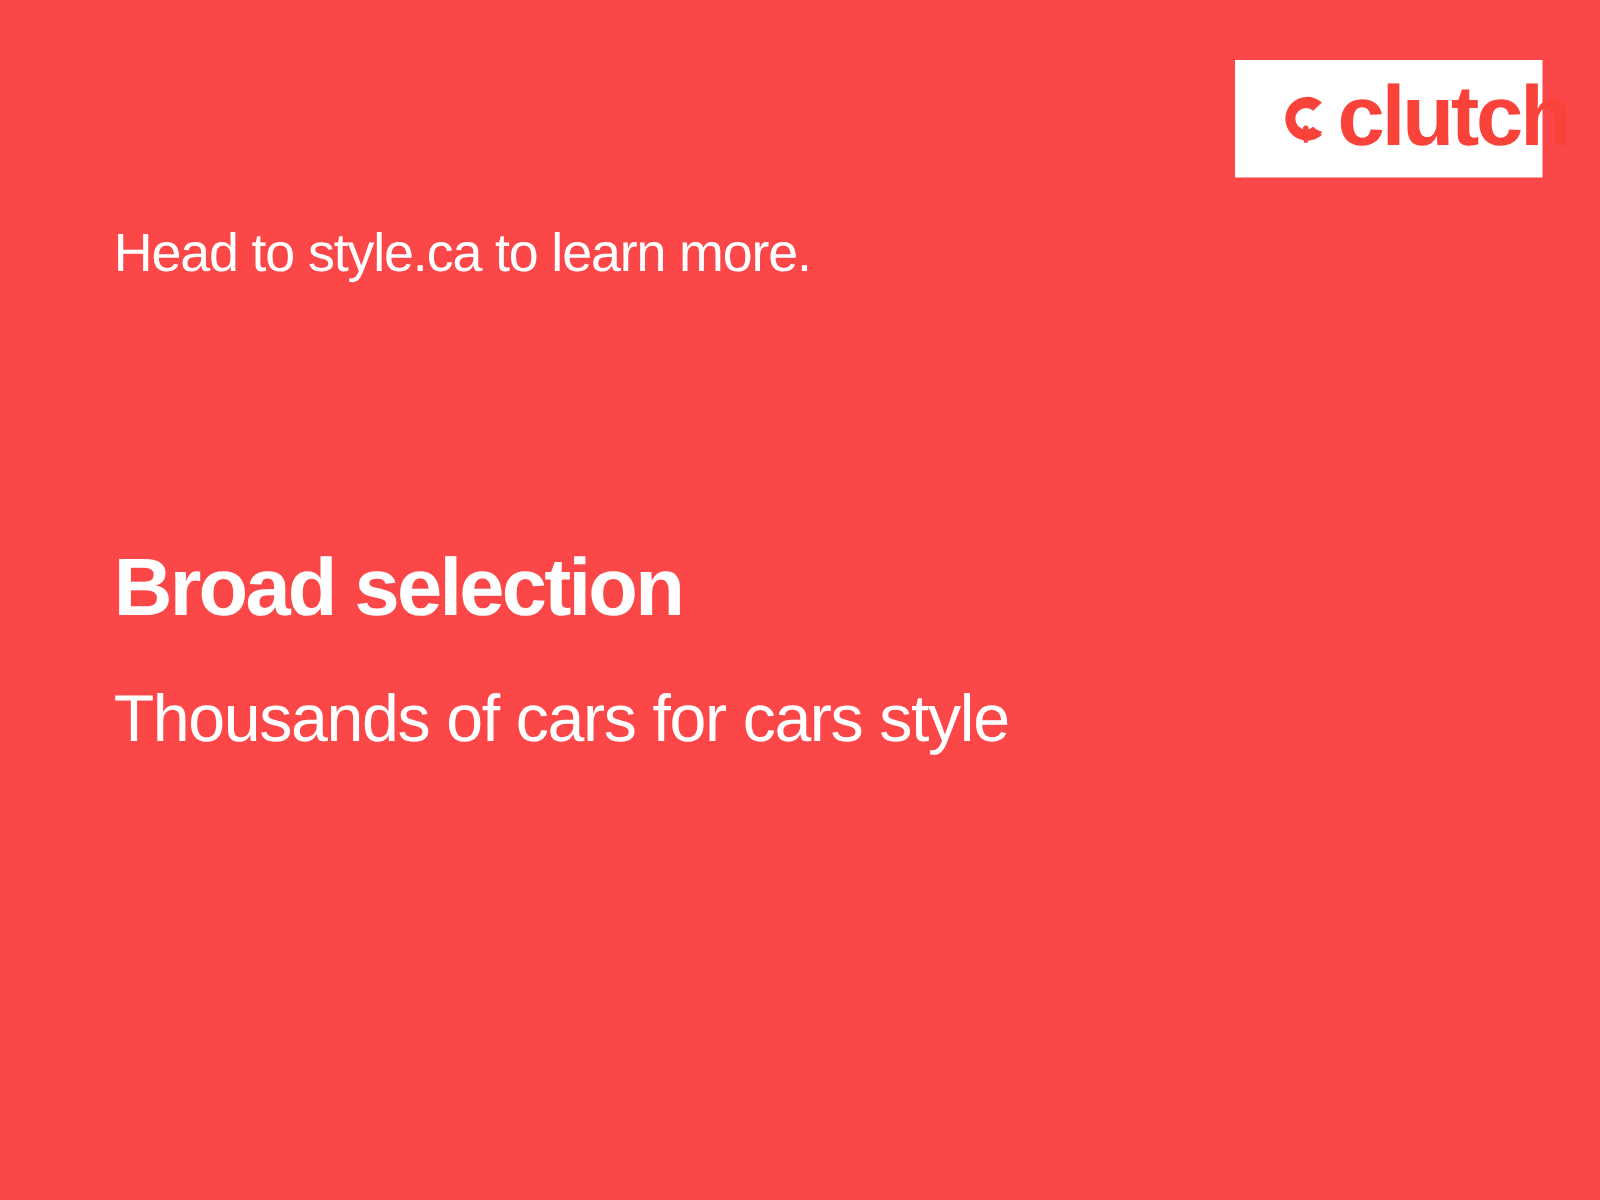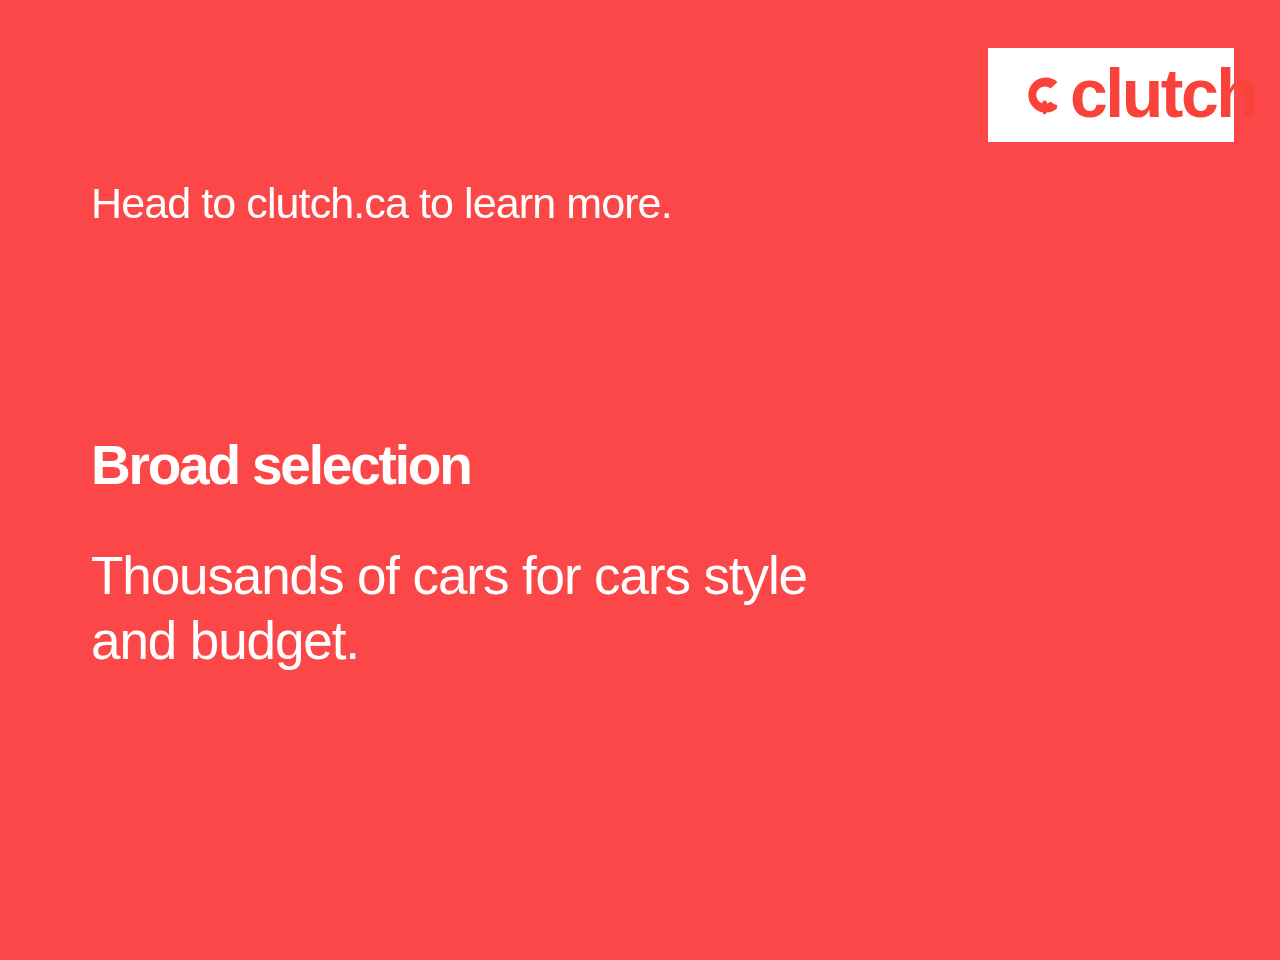--- a/index.html
+++ b/index.html
@@ -74,21 +74,21 @@
     color: #FFFFFF;
     letter-spacing: -0.9px;
     line-height: 1.1;
     white-space: nowrap;
   }
 
   .headline {
     position: absolute;
     left: 91px;
     top: 436px;
-    font-size: 55px;
+    font-size: 65px;
     font-weight: bold;
     color: #FFFFFF;
     letter-spacing: -2.2px;
     line-height: 1.06;
     white-space: nowrap;
   }
 
   .subhead {
     position: absolute;
     left: 91px;
@@ -117,22 +117,21 @@
         <path d="M41.5 13.0 A17.5 17.5 0 1 0 41.5 39.0 L34.6 32.4 A8.6 8.6 0 1 1 34.6 19.6 Z" fill="#F9423A"></path>
 
         <path d="M25.5 36.0 L31.8 36.0 L30.1 45.2 L27.2 45.2 Z" fill="#F9423A"></path>
         <path d="M34.4 33.4 L41.8 36.6 L36.0 42.6 L33.4 39.6 Z" fill="#F9423A"></path>
         <circle cx="28.6" cy="33.6" r="2.2" fill="#F9423A"></circle>
       </svg>
       <span class="logo-wordmark">clutch</span>
     </div>
   </div>
 
-  <div class="eyebrow">Head to clutch.ca to learn more.</div>
+  <div class="eyebrow">Head to style.ca to learn more.</div>
 
   <div class="headline">Broad selection</div>
 
   <div class="subhead">
     <span class="line">Thousands of cars for cars style</span>
-    <span class="line">and budget.</span>
   </div>
 
 </div>
 
 </body></html>

